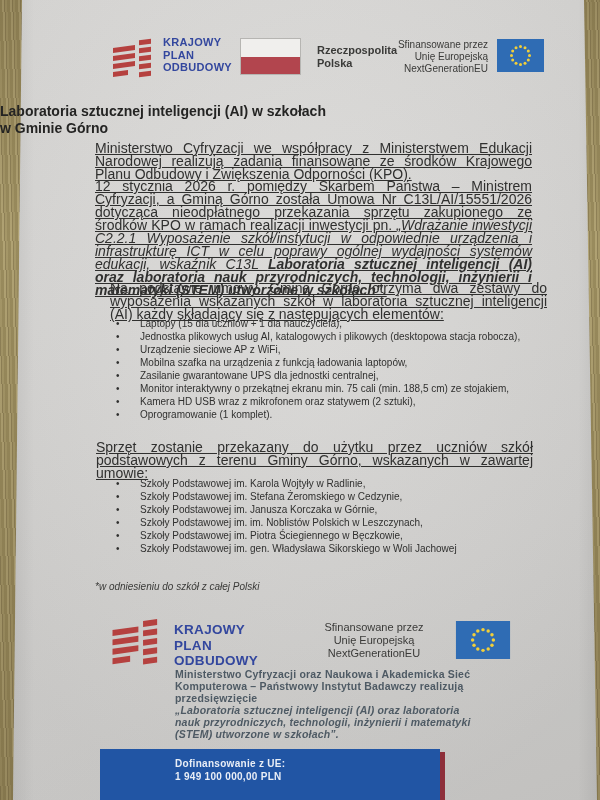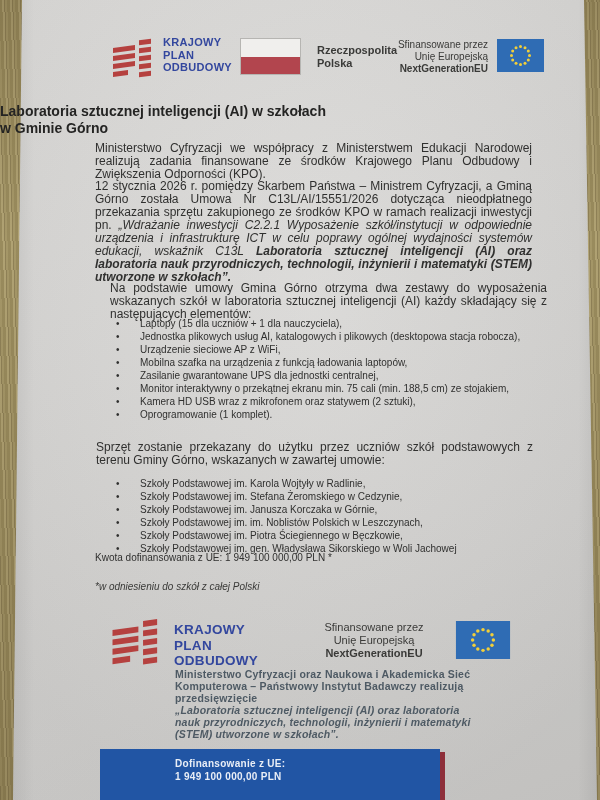--- a/index.html
+++ b/index.html
@@ -29,26 +29,26 @@
   .abs{ position:absolute; }
 
   
   .kpo-text{ font-weight:bold; color:#33479e; font-size:11px; line-height:12.5px; letter-spacing:.3px; }
   .kpo-text.big{ font-size:13.5px; line-height:15.5px; }
   .pl-flag{ width:61px; height:37px; border:1px solid #b6b5b2; }
   .pl-flag .w{ height:50%; background:#f0efed; }
   .pl-flag .r{ height:50%; background:#b2454e; }
   .pl-name{ font-weight:bold; font-size:11px; line-height:13px; color:#3a3a38; }
   .eu-txt{ font-size:10px; line-height:12px; color:#3a3a38; text-align:right; }
-  .eu-txt .b{ font-weight:bold; }
+  .eu-txt .b{ font-weight:normal; }
   .eu-txt.center{ text-align:center; font-size:11px; line-height:13px; }
 
   
   .title{ width:600px; font-size:14px; line-height:16.5px; font-weight:bold; color:#242423; }
-  .para{ width:437px; font-size:12px; line-height:13px; text-align:justify; color:#30302f; }
+  .para{ width:437px; font-size:14px; line-height:13px; text-align:justify; color:#30302f;text-decoration:underline; }
   .ital{ font-style:italic; }
   .bold-ital{ font-style:italic; font-weight:bold; }
   ul.doclist{ list-style:none; width:420px; }
   ul.doclist li{ font-size:10px; line-height:13px; color:#30302f; display:flex; }
   ul.doclist li .dot{ width:24px; flex:0 0 24px; text-align:left; }
   .kwota{ font-size:10px; color:#30302f; }
   .footnote{ font-size:10px; font-style:italic; color:#3a3a38; }
 
   
   .program{ width:302px; font-size:10.5px; line-height:12px; letter-spacing:.2px; color:#4e5a64; }
@@ -196,21 +196,20 @@
       <li>
         <span class="dot">•</span>
         <span>Szkoły Podstawowej im. Piotra Ściegiennego w Bęczkowie,</span>
       </li>
       <li>
         <span class="dot">•</span>
         <span>Szkoły Podstawowej im. gen. Władysława Sikorskiego w Woli Jachowej</span>
       </li>
     </ul>
 
-  <div class="abs kwota" style="left:95px; top:552px;">Kwota dofinansowania z UE: 1 949 100 000,00 PLN *</div>
   <div class="abs footnote" style="left:95px; top:581px;">*w odniesieniu do szkół z całej Polski</div>
 
   <div class="abs" style="left:112px; top:616px; display:flex; gap:14px;">
     <span>
       <svg width="48" height="54" viewBox="0 0 40 46">
         <g fill="#b5413f" transform="skewY(-8) translate(0,8)">
           <rect x="0" y="4" width="22" height="5"></rect>
           <rect x="0" y="12" width="22" height="5"></rect>
           <rect x="0" y="20" width="22" height="5"></rect>
           <rect x="0" y="28" width="15" height="5"></rect>

